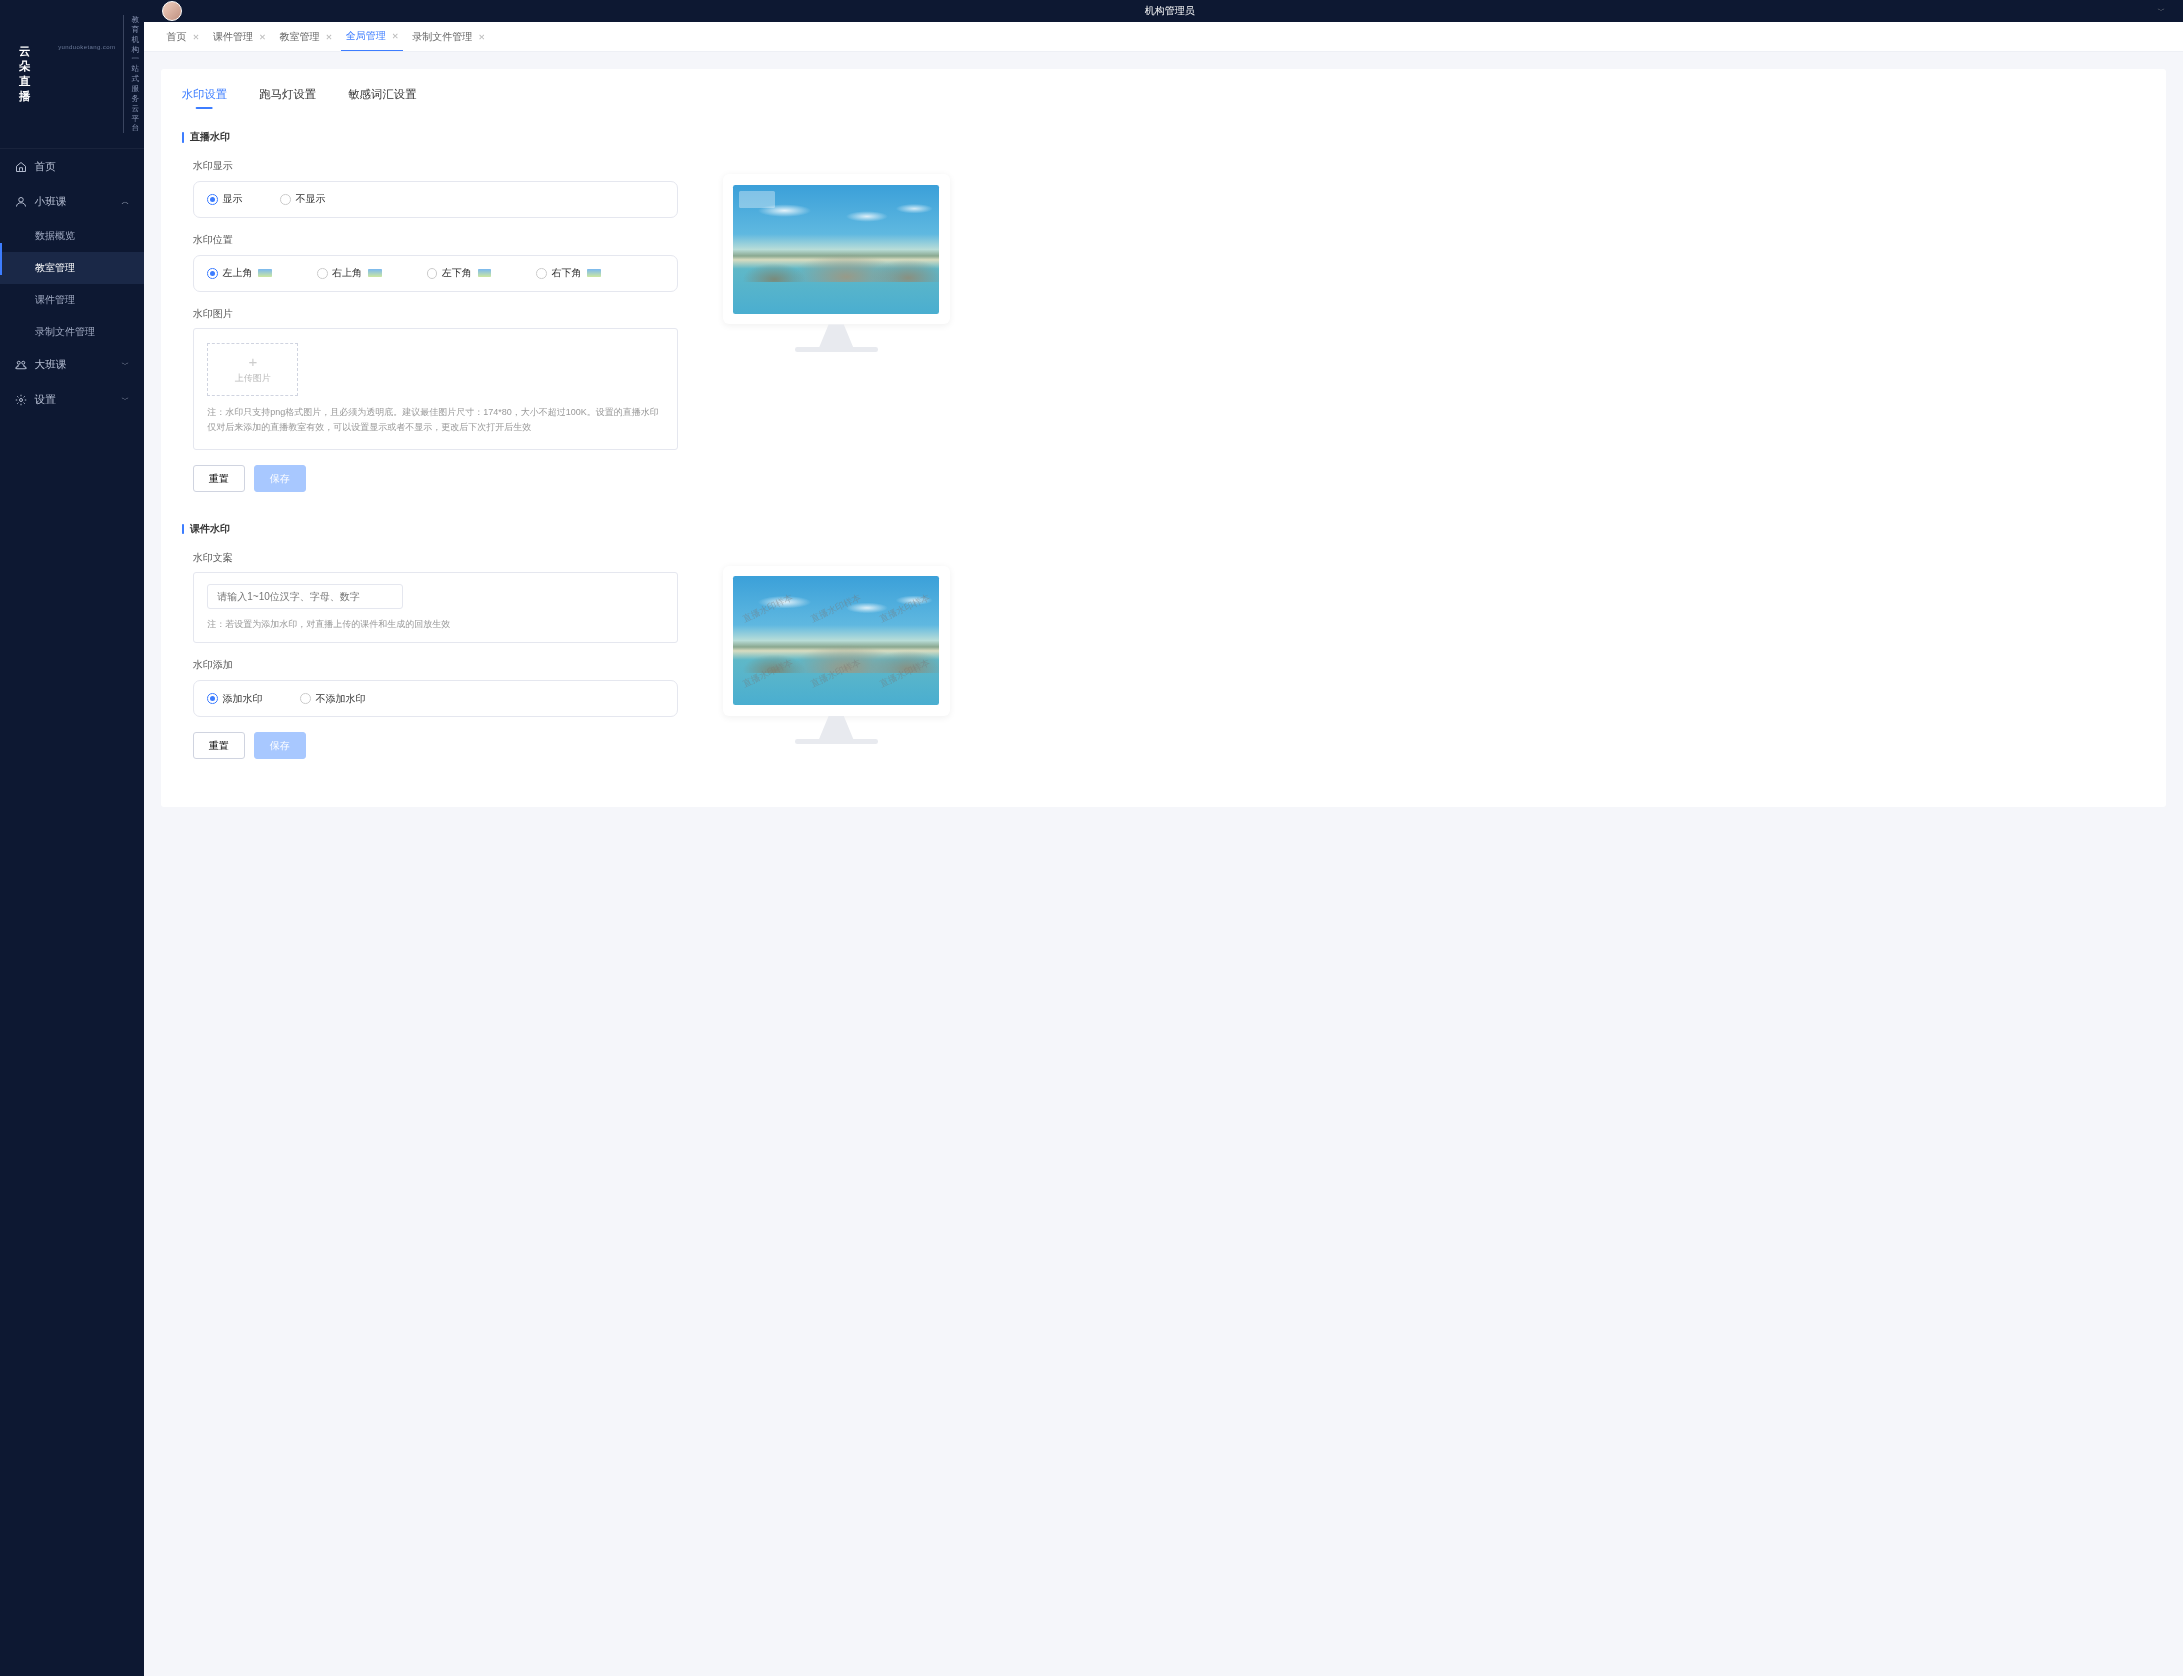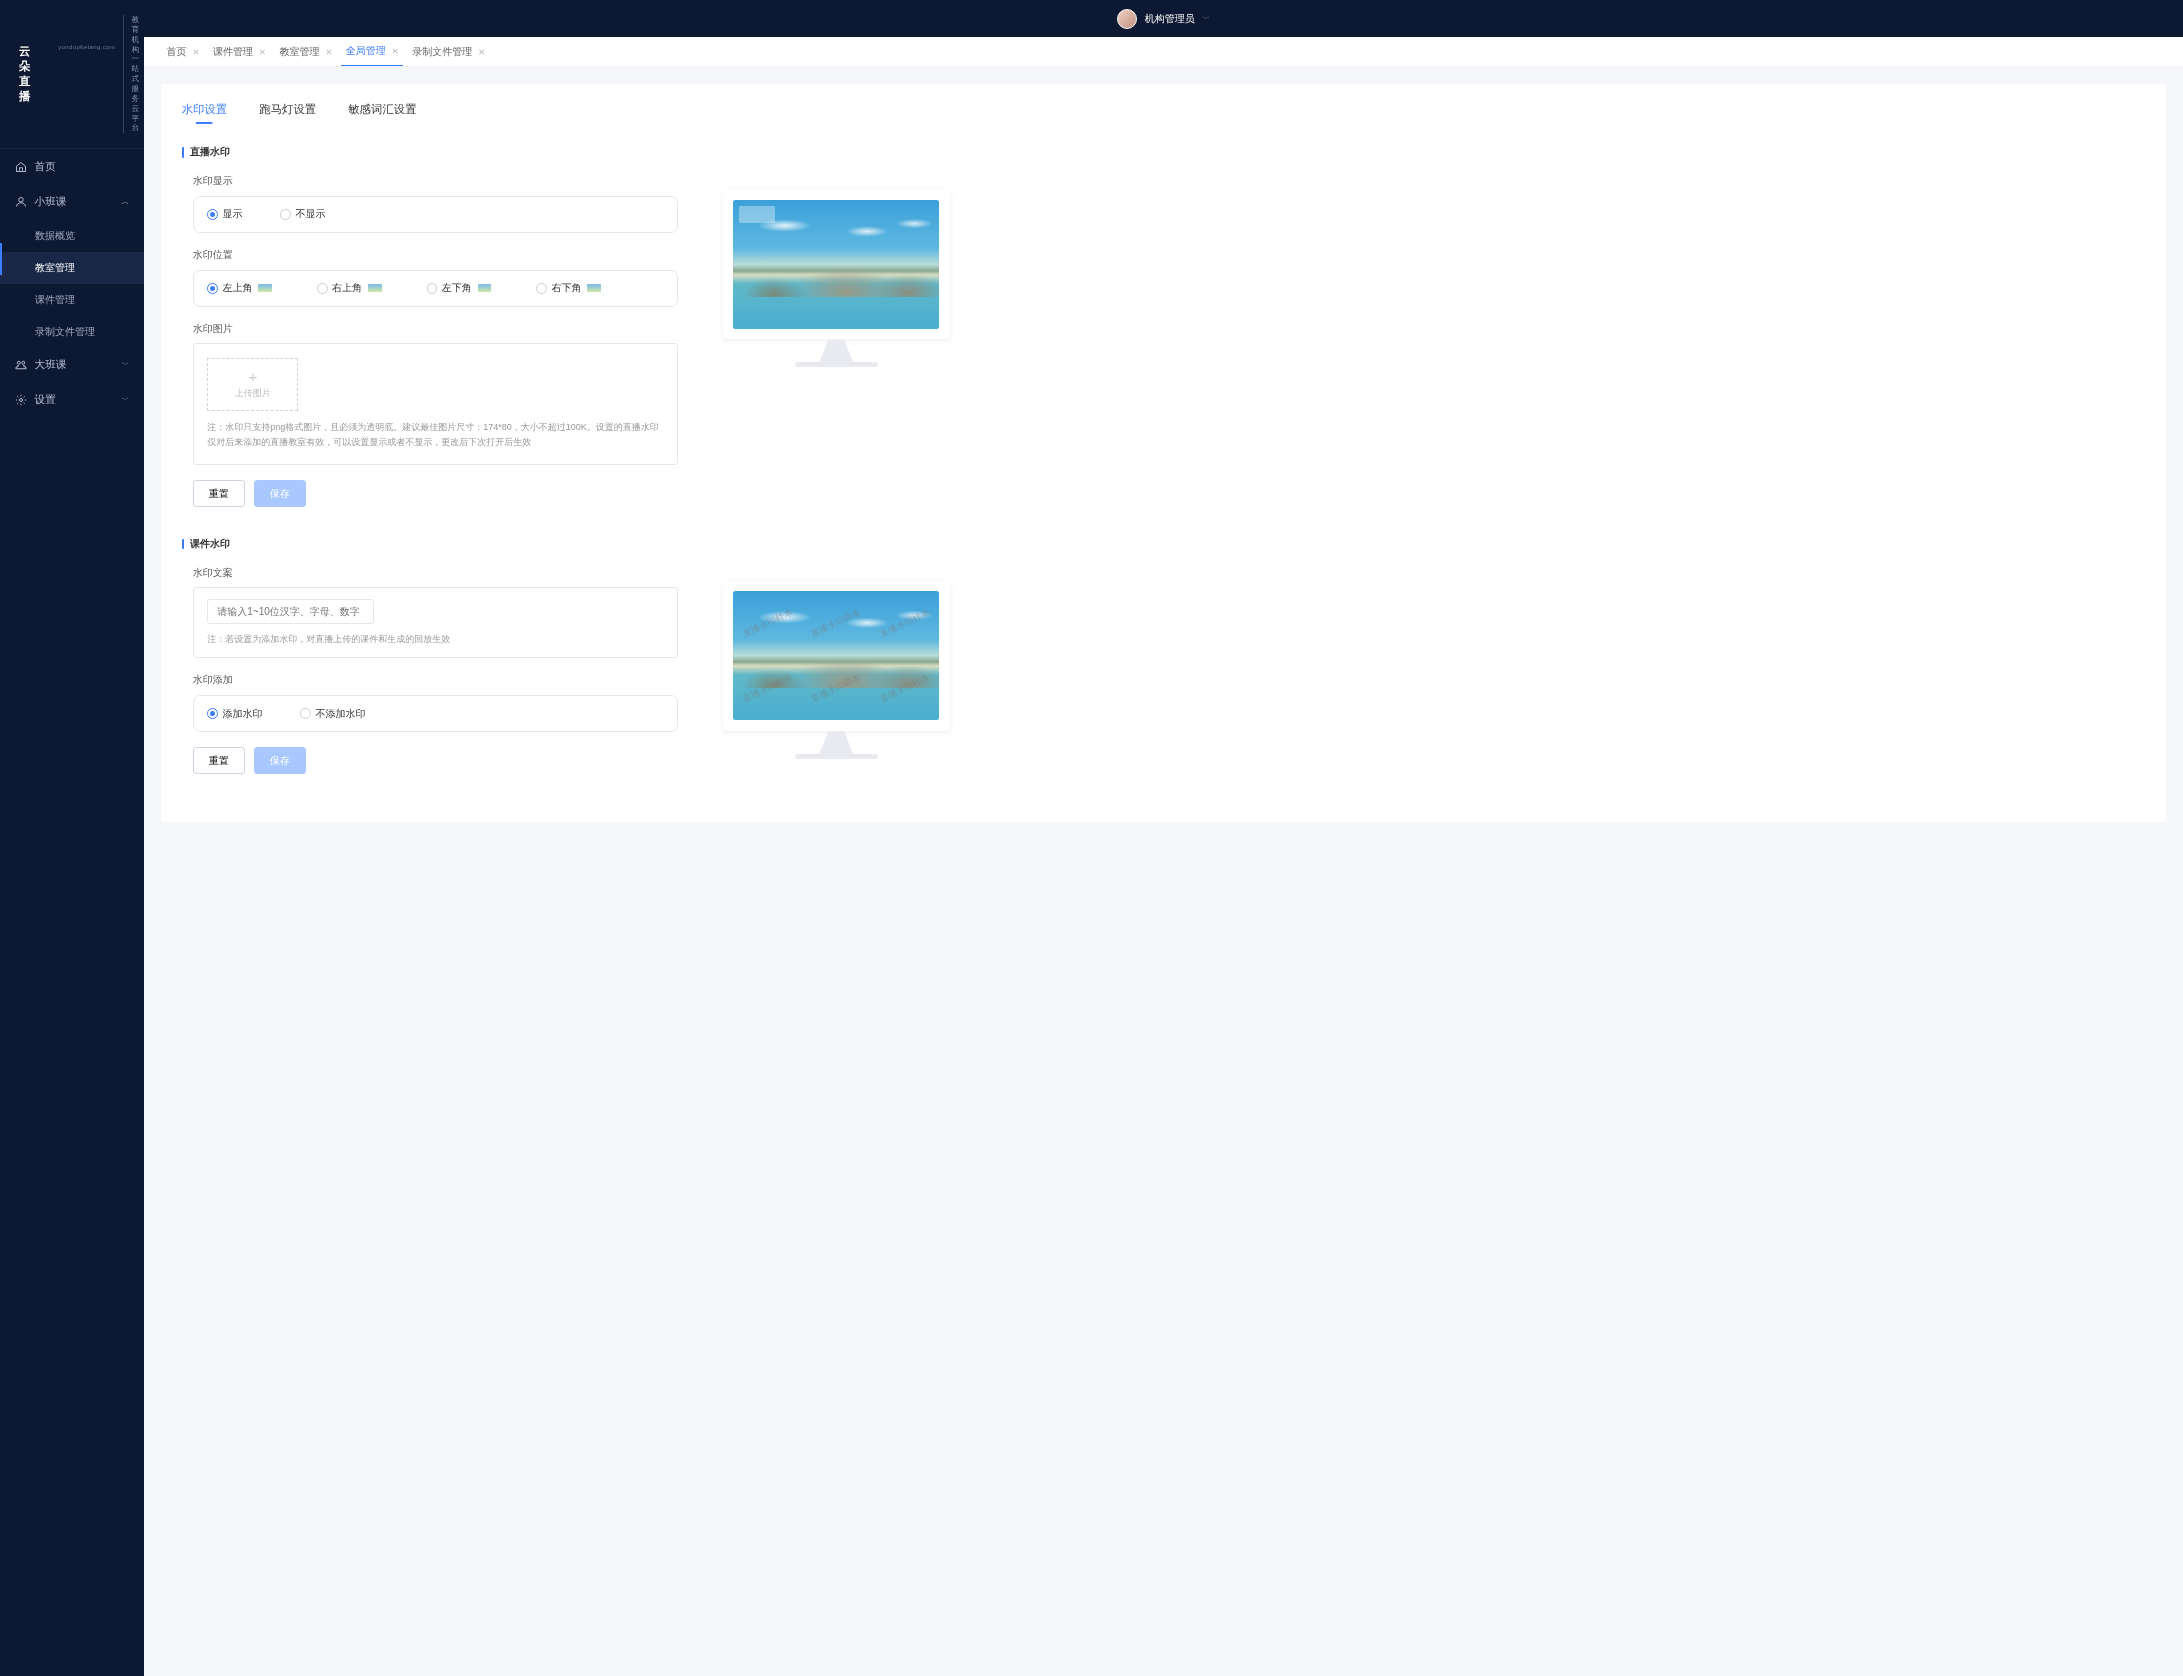--- a/index.html
+++ b/index.html
@@ -22,21 +22,21 @@
 .nav-sub { display: flex; align-items: center; padding: 9px 15px 9px 35px; cursor: pointer; font-size: 10px; color: #a0aac2; }
 .nav-sub.active { background: #1a2847; color: #fff; }
 .nav-sub.active::before { content: ''; position: absolute; left: 0; width: 2.3px; height: 100%; background: #3d7dff; }
 .nav-sub { position: relative; align-items: flex-end; }
 .nav-icon { width: 12px; height: 12px; display: inline-flex; align-items: center; justify-content: center; }
 
 
 .main { flex: 1; display: flex; flex-direction: column; background: #f5f6fa; }
 
 
-.topbar { height: 37px; background: #0d1832; display: flex; align-items: center; justify-content: center; padding: 0 18px; color: #fff; gap: 7.6px; }
+.topbar { height: 22px; background: #0d1832; display: flex; align-items: center; justify-content: space-between; padding: 0 18px; color: #fff; gap: 7.6px; }
 .avatar { width: 20px; height: 20px; border-radius: 50%; background: linear-gradient(135deg,#f0d0c0,#c09080); border: 0.8px solid #fff; }
 .user-name { font-size: 10px; }
 
 
 .tabs-row { background: #fff; padding: 0 18px; display: flex; gap: 4.5px; height: 30px; align-items: center; border-bottom: 0.8px solid #eef0f5; }
 .tab-item { display: flex; align-items: center; gap: 6px; padding: 0 4.5px; height: 100%; font-size: 10px; color: #666; cursor: pointer; }
 .tab-item.active { color: #3d7dff; border-bottom: 1.5px solid #3d7dff; margin-bottom: -0.8px; }
 .tab-close { color: #bbb; font-size: 8.3px; cursor: pointer; }
 
 
@@ -67,21 +67,21 @@
 
 .upload-area { border: 0.8px solid #e5e7ef; border-radius: 3px; padding: 13.6px; margin-bottom: 15px; }
 .upload-box { border: 0.8px dashed #d0d4e0; width: 91px; height: 53px; display: flex; flex-direction: column; align-items: center; justify-content: center; color: #bbb; font-size: 9px; cursor: pointer; gap: 3px; }
 .upload-box .plus { font-size: 15px; color: #ccc; line-height: 1; }
 .note { font-size: 9px; color: #999; line-height: 1.7; margin-top: 9px; }
 
 .btn-row { display: flex; gap: 9px; margin-bottom: 30px; }
 .btn { padding: 5.3px 15px; border-radius: 3px; font-size: 10px; cursor: pointer; border: 0.8px solid #d0d4e0; background: #fff; }
 .btn.primary { background: #a8c8ff; color: #fff; border-color: #a8c8ff; }
 
-.text-input { width: 167px; border: 0.8px solid #e5e7ef; border-radius: 3px; padding: 6px 9px; font-size: 10px; outline: none; }
+.text-input { width: 196px; border: 0.8px solid #e5e7ef; border-radius: 3px; padding: 6px 9px; font-size: 10px; outline: none; }
 .input-wrap { border: 0.8px solid #e5e7ef; border-radius: 3px; padding: 10.6px 13.6px; margin-bottom: 15px; }
 .input-wrap .note { margin-top: 7.6px; }
 
 
 .monitor { position: relative; width: 227px; }
 .monitor-frame { background: #fff; border-radius: 6px; padding: 10.6px; box-shadow: 0 1.5px 7.6px rgba(0,0,0,0.06); }
 .monitor-screen { height: 129px; border-radius: 2.3px; overflow: hidden; position: relative; background: linear-gradient(180deg, #3ba0d9 0%, #5fb8e0 38%, #b8ddd8 50%, #8aa890 55%, #d8dcc0 58%, #5fb8c8 65%, #4aaed0 100%); }
 .mountains { position: absolute; width: 100%; height: 40%; top: 35%; }
 .mountains::before { content:''; position:absolute; left:0; right:0; bottom:0; height:100%; background:
   radial-gradient(ellipse 45px 23px at 20% 95%, #7a8a7a 0%, transparent 70%),

